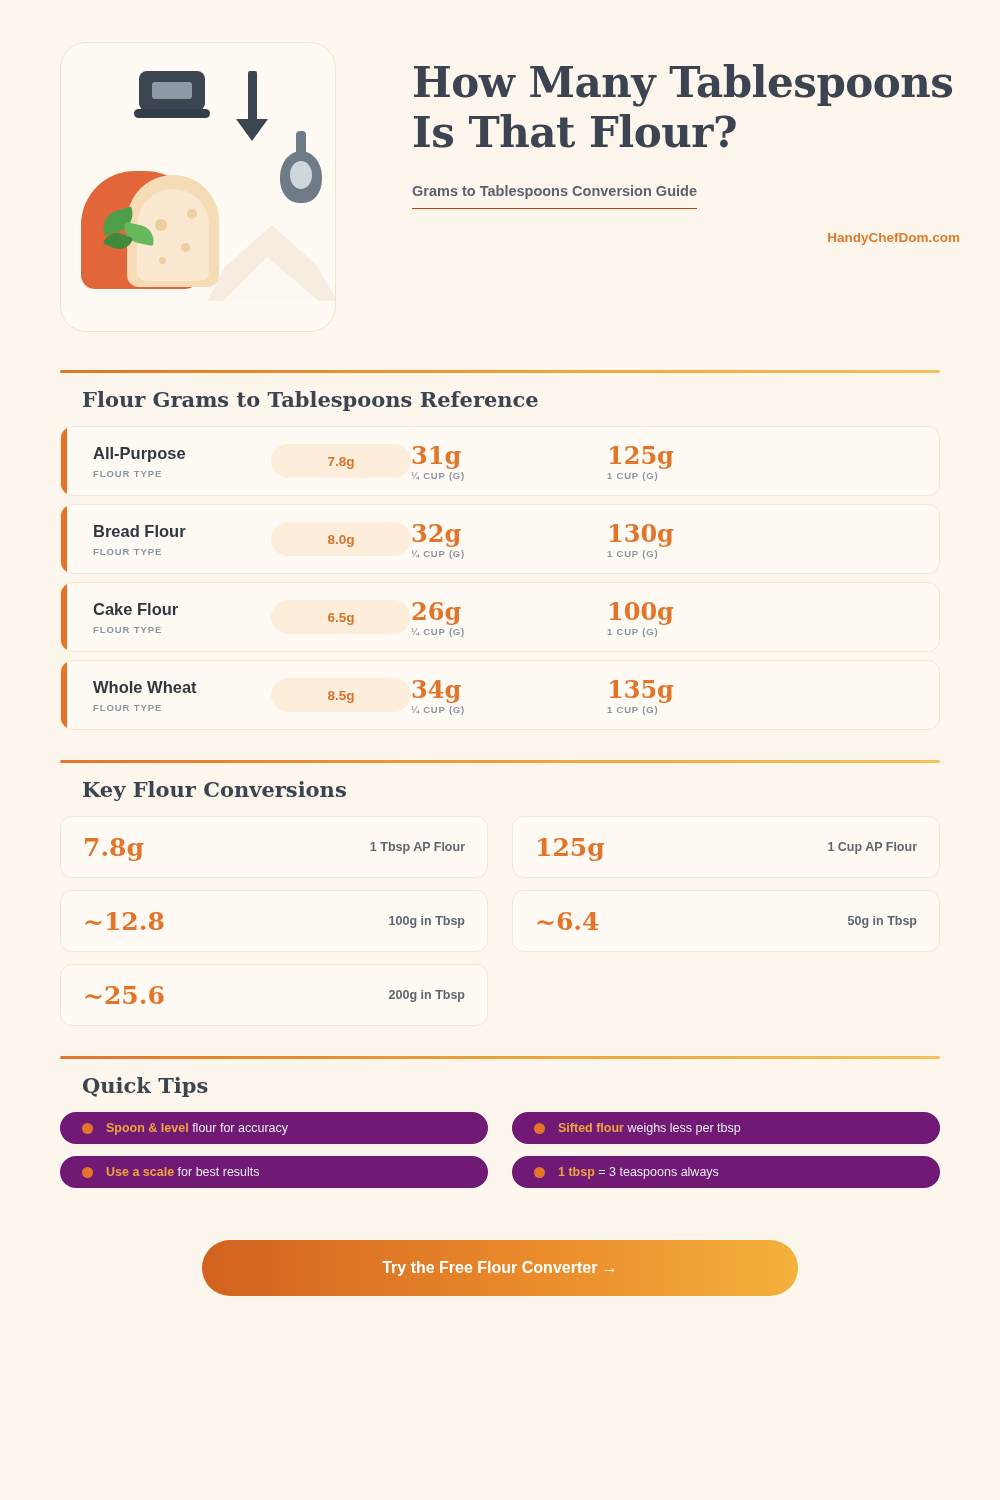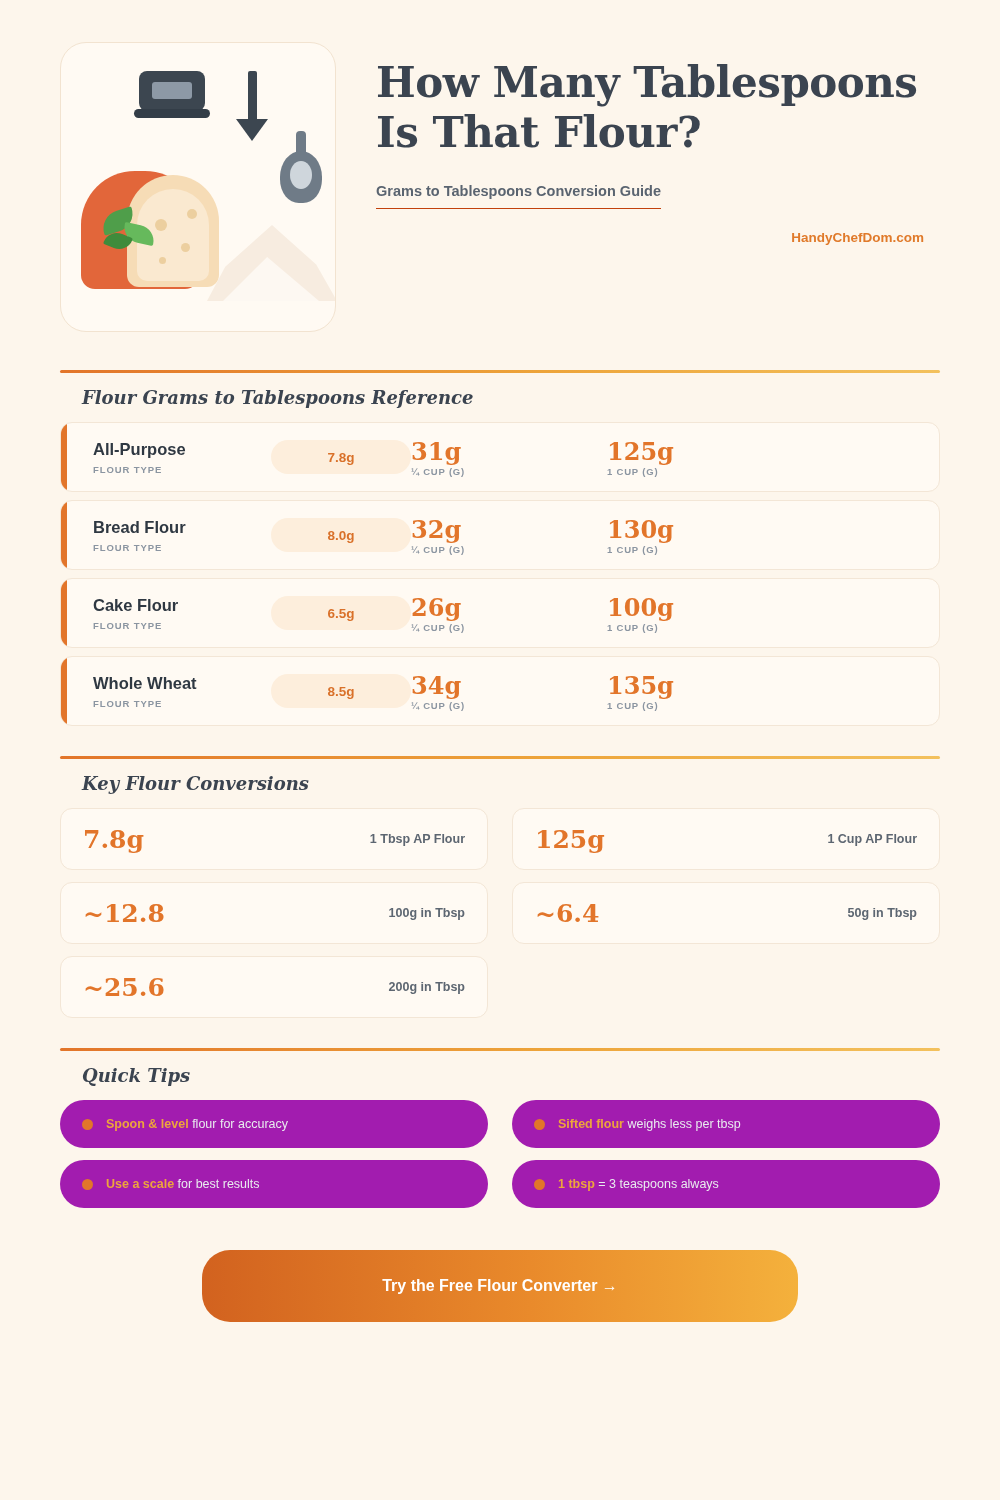--- a/index.html
+++ b/index.html
@@ -15,21 +15,21 @@
     height: 1500px;
     background: #fdf6ec;
     padding: 0 60px;
   }
 
   
   .header {
     display: flex;
     align-items: flex-start;
     padding-top: 42px;
-    gap: 40px;
+    gap: 76px;
   }
   .hero-card {
     width: 276px;
     height: 290px;
     background: #fffaf3;
     border: 1px solid #f2e3d0;
     border-radius: 26px;
     position: relative;
     overflow: hidden;
     flex: none;
@@ -172,24 +172,23 @@
   
   .section { margin-top: 14px; }
   .section-rule {
     height: 3px;
     background: linear-gradient(90deg, #e2752a 0%, #eda43a 55%, #f3c15d 100%);
     border-radius: 2px;
   }
   .section-title {
     font-family: "DejaVu Serif", serif;
     font-weight: bold;
-    font-size: 18px;
+    font-size: 21px;
     color: #3b4450;
     margin: 14px 0 14px 22px;
-    font-style: italic;
   }
 
   
   .flour-row {
     position: relative;
     height: 70px;
     background: #fffaf3;
     border: 1px solid #f3e6d6;
     border-radius: 12px;
     margin-bottom: 8px;
@@ -276,22 +275,22 @@
     color: #5d6671;
   }
 
   
   .tips-grid {
     display: grid;
     grid-template-columns: 1fr 1fr;
     gap: 12px 24px;
   }
   .tip {
-    height: 48px;
-    background: #a21caf;
+    height: 32px;
+    background: #701a75;
     border-radius: 24px;
     display: flex;
     align-items: center;
     padding: 0 22px;
     color: #e9ecef;
     font-size: 12.5px;
   }
   .tip .dot {
     width: 11px;
     height: 11px;
@@ -303,32 +302,33 @@
   .tip b { color: #eda53c; }
 
   
   .cta-wrap {
     margin-top: 42px;
     display: flex;
     justify-content: center;
   }
   .cta {
     width: 596px;
-    height: 72px;
+    height: 56px;
     border-radius: 28px;
     background: linear-gradient(90deg, #d2621f 0%, #e98a2b 55%, #f4b13c 100%);
     color: #ffffff;
     font-size: 16px;
     font-weight: bold;
     display: flex;
     align-items: center;
     justify-content: center;
     border: none;
     cursor: pointer;
     font-family: "Liberation Sans", sans-serif;
+    margin-top: 10px;
   }
 </style>
 </head>
 <body>
 
 <div class="page">
 
   <div class="header">
     <div class="hero-card">
       <div class="ill scale-body"></div>

